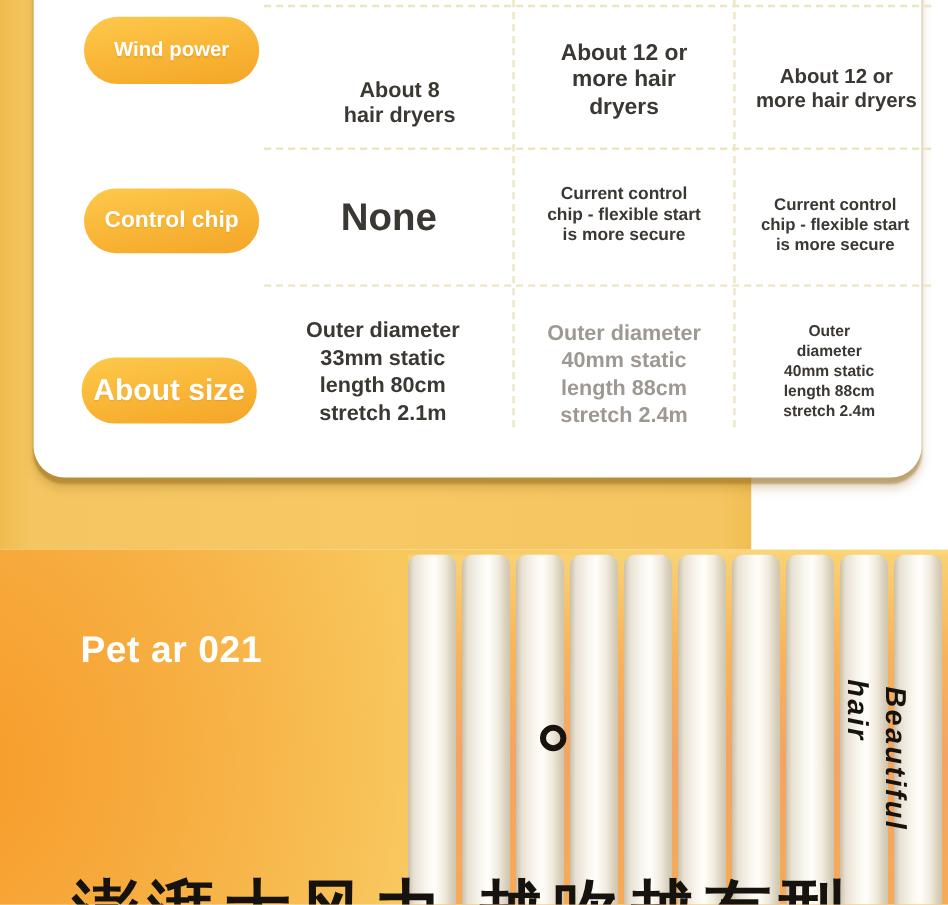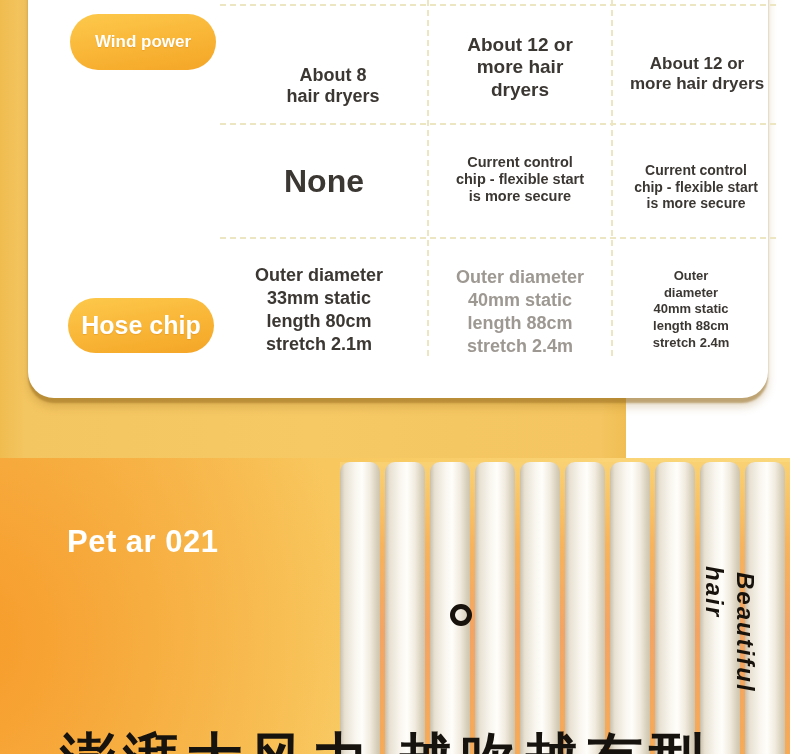--- a/index.html
+++ b/index.html
@@ -91,22 +91,25 @@
     <div class="card">
       <div class="hl h1"></div>
       <div class="hl h2"></div>
       <div class="hl h3"></div>
       <div class="vl v1"></div>
       <div class="vl v2"></div>
 
       <div class="pill p1">
         <span>Wind power</span>
       </div>
+      <div class="pill p2">
+        <span>Control chip</span>
+      </div>
       <div class="pill p3">
-        <span>Hose chip</span>
+        <span>About size</span>
       </div>
 
       <div class="cell r1c1">About 8
 hair dryers</div>
       <div class="cell r1c2">About 12 or
 more hair
 dryers</div>
       <div class="cell r1c3">About 12 or
 more hair dryers</div>
 

